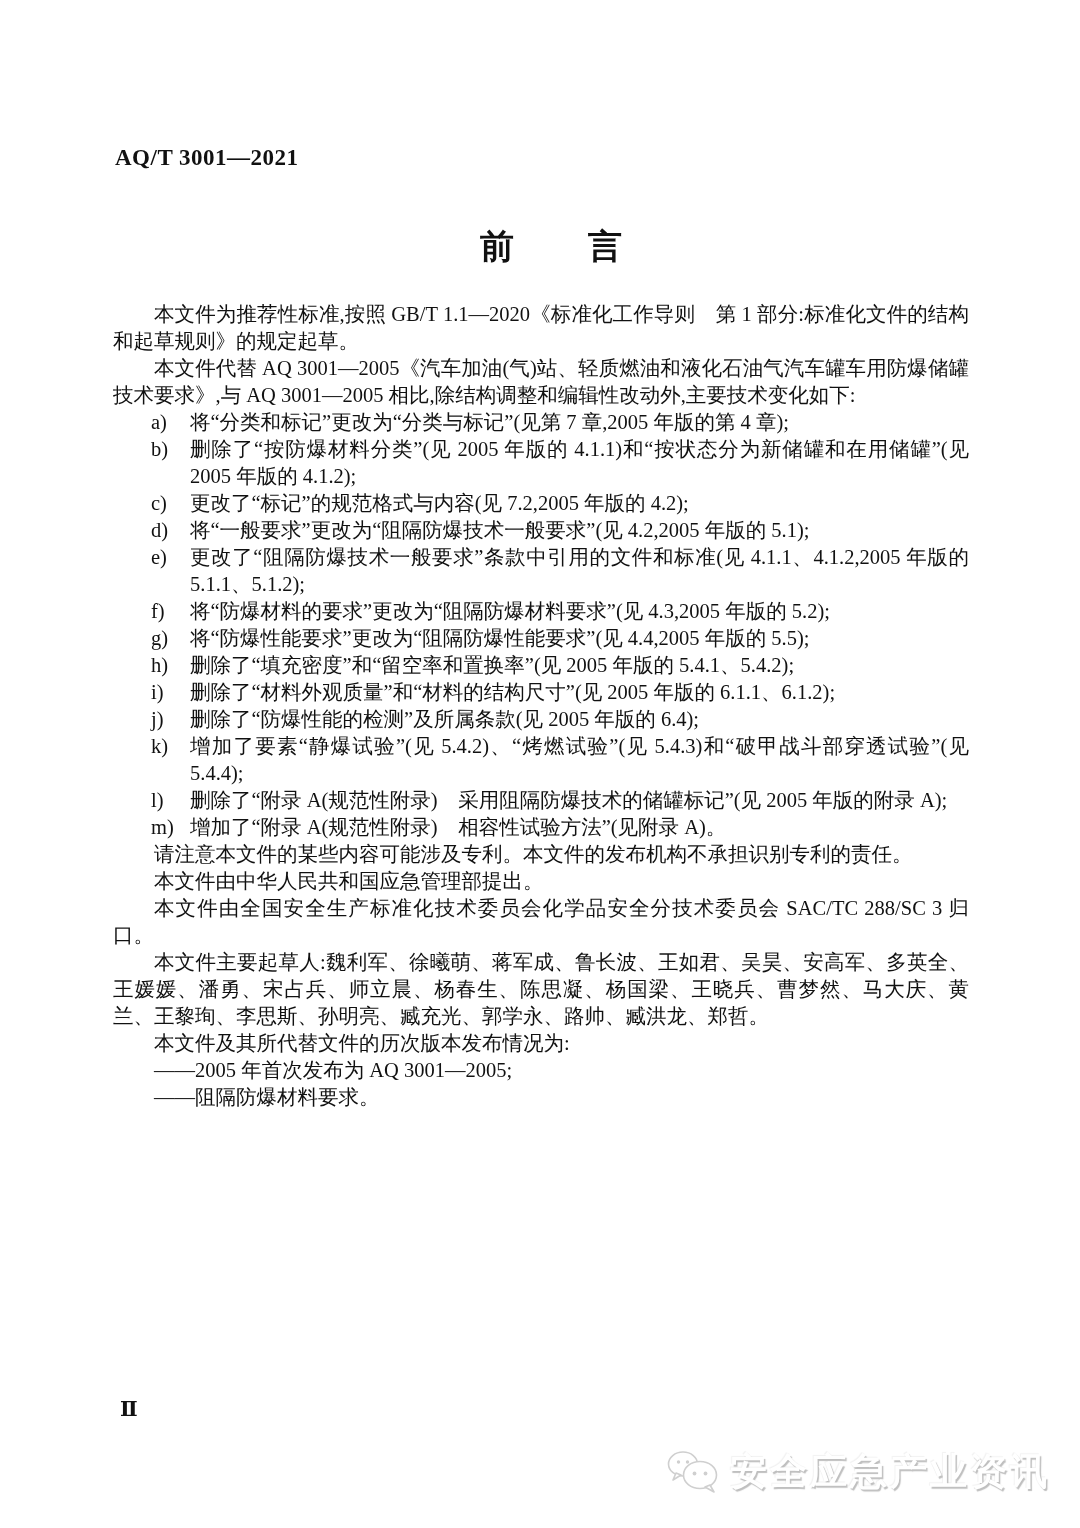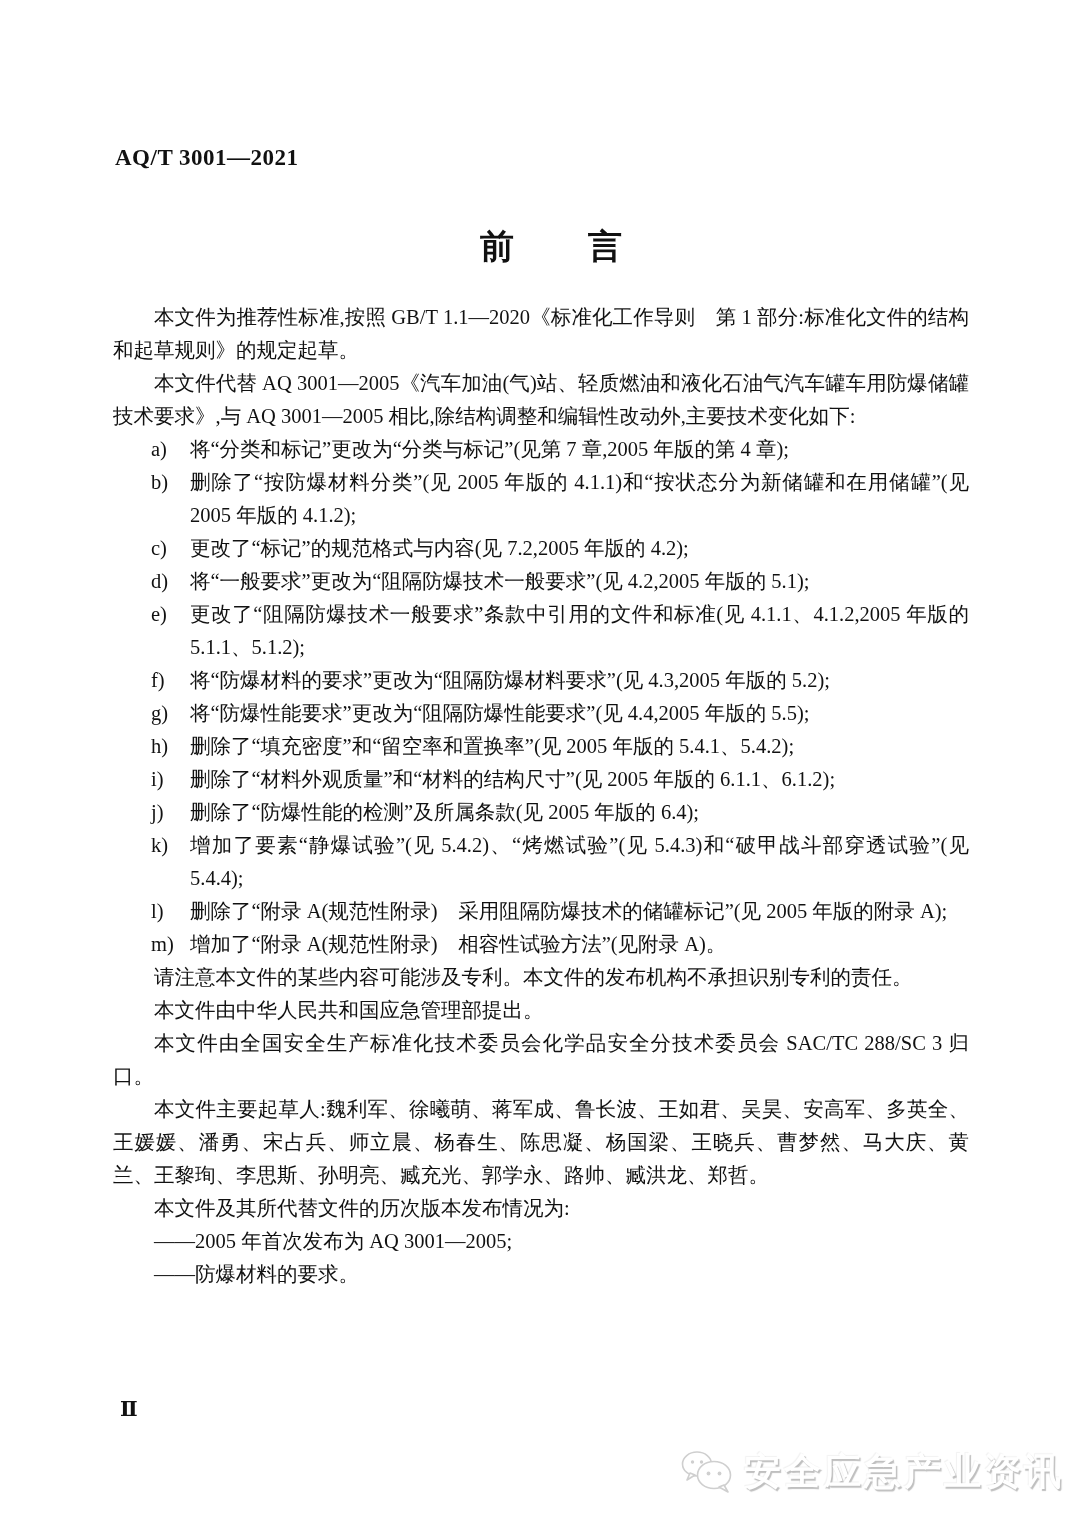--- a/index.html
+++ b/index.html
@@ -37,21 +37,21 @@
     margin: 12px;
     font-family: "Liberation Sans", "DejaVu Sans", sans-serif;
     letter-spacing: 2px;
   }
   .content {
     position: absolute;
     top: 301px;
     left: 113px;
     width: 856px;
     font-size: 20.5px;
-    line-height: 33px;
+    line-height: 27px;
     text-align: justify;
   }
   .para {
     margin: 0;
     text-indent: 2em;
   }
   .change-list { margin: 0; }
   .li {
     position: relative;
     padding-left: 77px;
@@ -65,21 +65,21 @@
   .page-number {
     position: absolute;
     top: 1396px;
     left: 120px;
     font-size: 21px;
     font-weight: 600;
   }
   .watermark {
     position: absolute;
     top: 1447px;
-    right: 16px;
+    right: 30px;
     display: flex;
     align-items: center;
     gap: 10px;
   }
   .watermark-label {
     font-family: "Liberation Sans", "DejaVu Sans", sans-serif;
     font-size: 37px;
     font-weight: 700;
     letter-spacing: 3px;
     color: #ffffff;
@@ -116,21 +116,21 @@
         <div class="li"><span class="li-label">l)</span><span>删除了“附录 A(规范性附录)　采用阻隔防爆技术的储罐标记”(见 2005 年版的附录 A);</span></div>
         <div class="li"><span class="li-label">m)</span><span>增加了“附录 A(规范性附录)　相容性试验方法”(见附录 A)。</span></div>
       </div>
     <div id="closing-paragraphs">
         <p class="para">请注意本文件的某些内容可能涉及专利。本文件的发布机构不承担识别专利的责任。</p>
         <p class="para">本文件由中华人民共和国应急管理部提出。</p>
         <p class="para">本文件由全国安全生产标准化技术委员会化学品安全分技术委员会 SAC/TC 288/SC 3 归口。</p>
         <p class="para">本文件主要起草人:魏利军、徐曦萌、蒋军成、鲁长波、王如君、吴昊、安高军、多英全、王媛媛、潘勇、宋占兵、师立晨、杨春生、陈思凝、杨国梁、王晓兵、曹梦然、马大庆、黄兰、王黎珣、李思斯、孙明亮、臧充光、郭学永、路帅、臧洪龙、郑哲。</p>
         <p class="para">本文件及其所代替文件的历次版本发布情况为:</p>
         <p class="para">——2005 年首次发布为 AQ 3001—2005;</p>
-        <p class="para">——防爆材料的要求。</p>
+        <p class="para">——阻隔防爆材料要求。</p>
       </div>
   </div>
 
   <div class="page-number">Ⅱ</div>
 
   <div class="watermark">
     <svg class="wechat-icon" viewBox="0 0 54 46" xmlns="http://www.w3.org/2000/svg">
       <g fill="#ffffff" stroke="#cfcfcf" stroke-width="1.6">
         <ellipse cx="17" cy="15" rx="14.5" ry="12"></ellipse>
         <path d="M10 24 L7 31 L15 26 Z" stroke-linejoin="round"></path>

